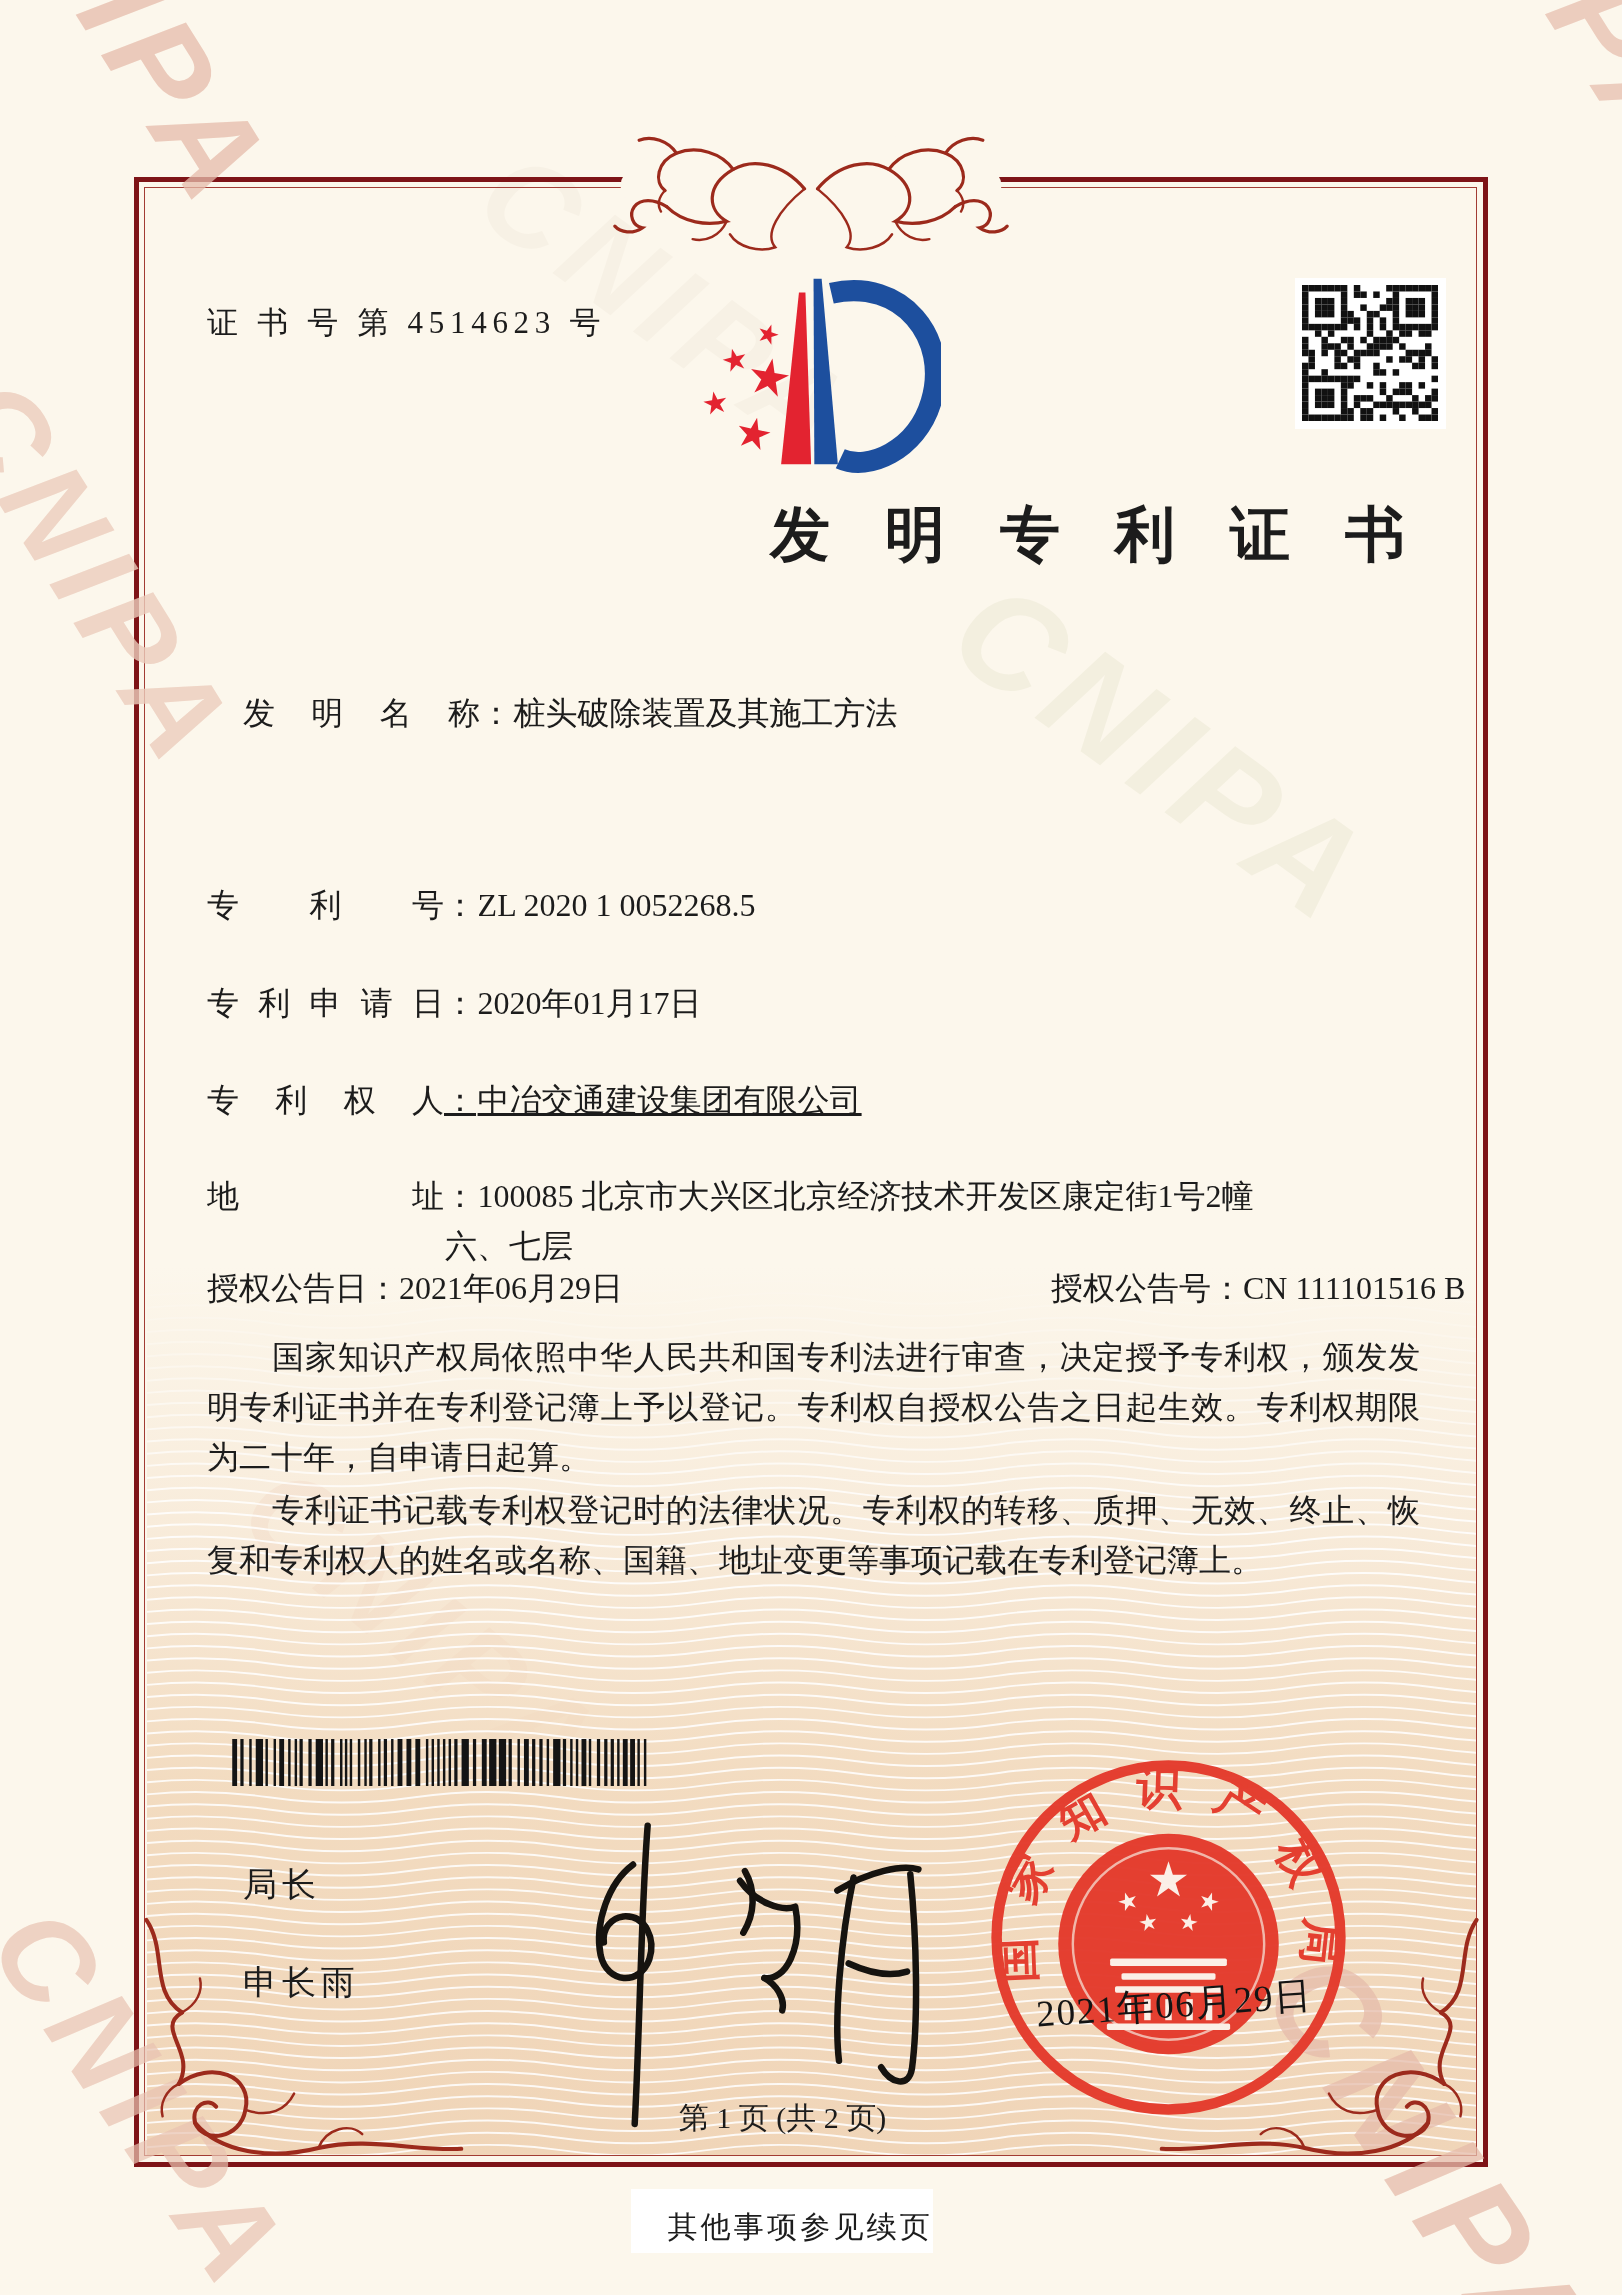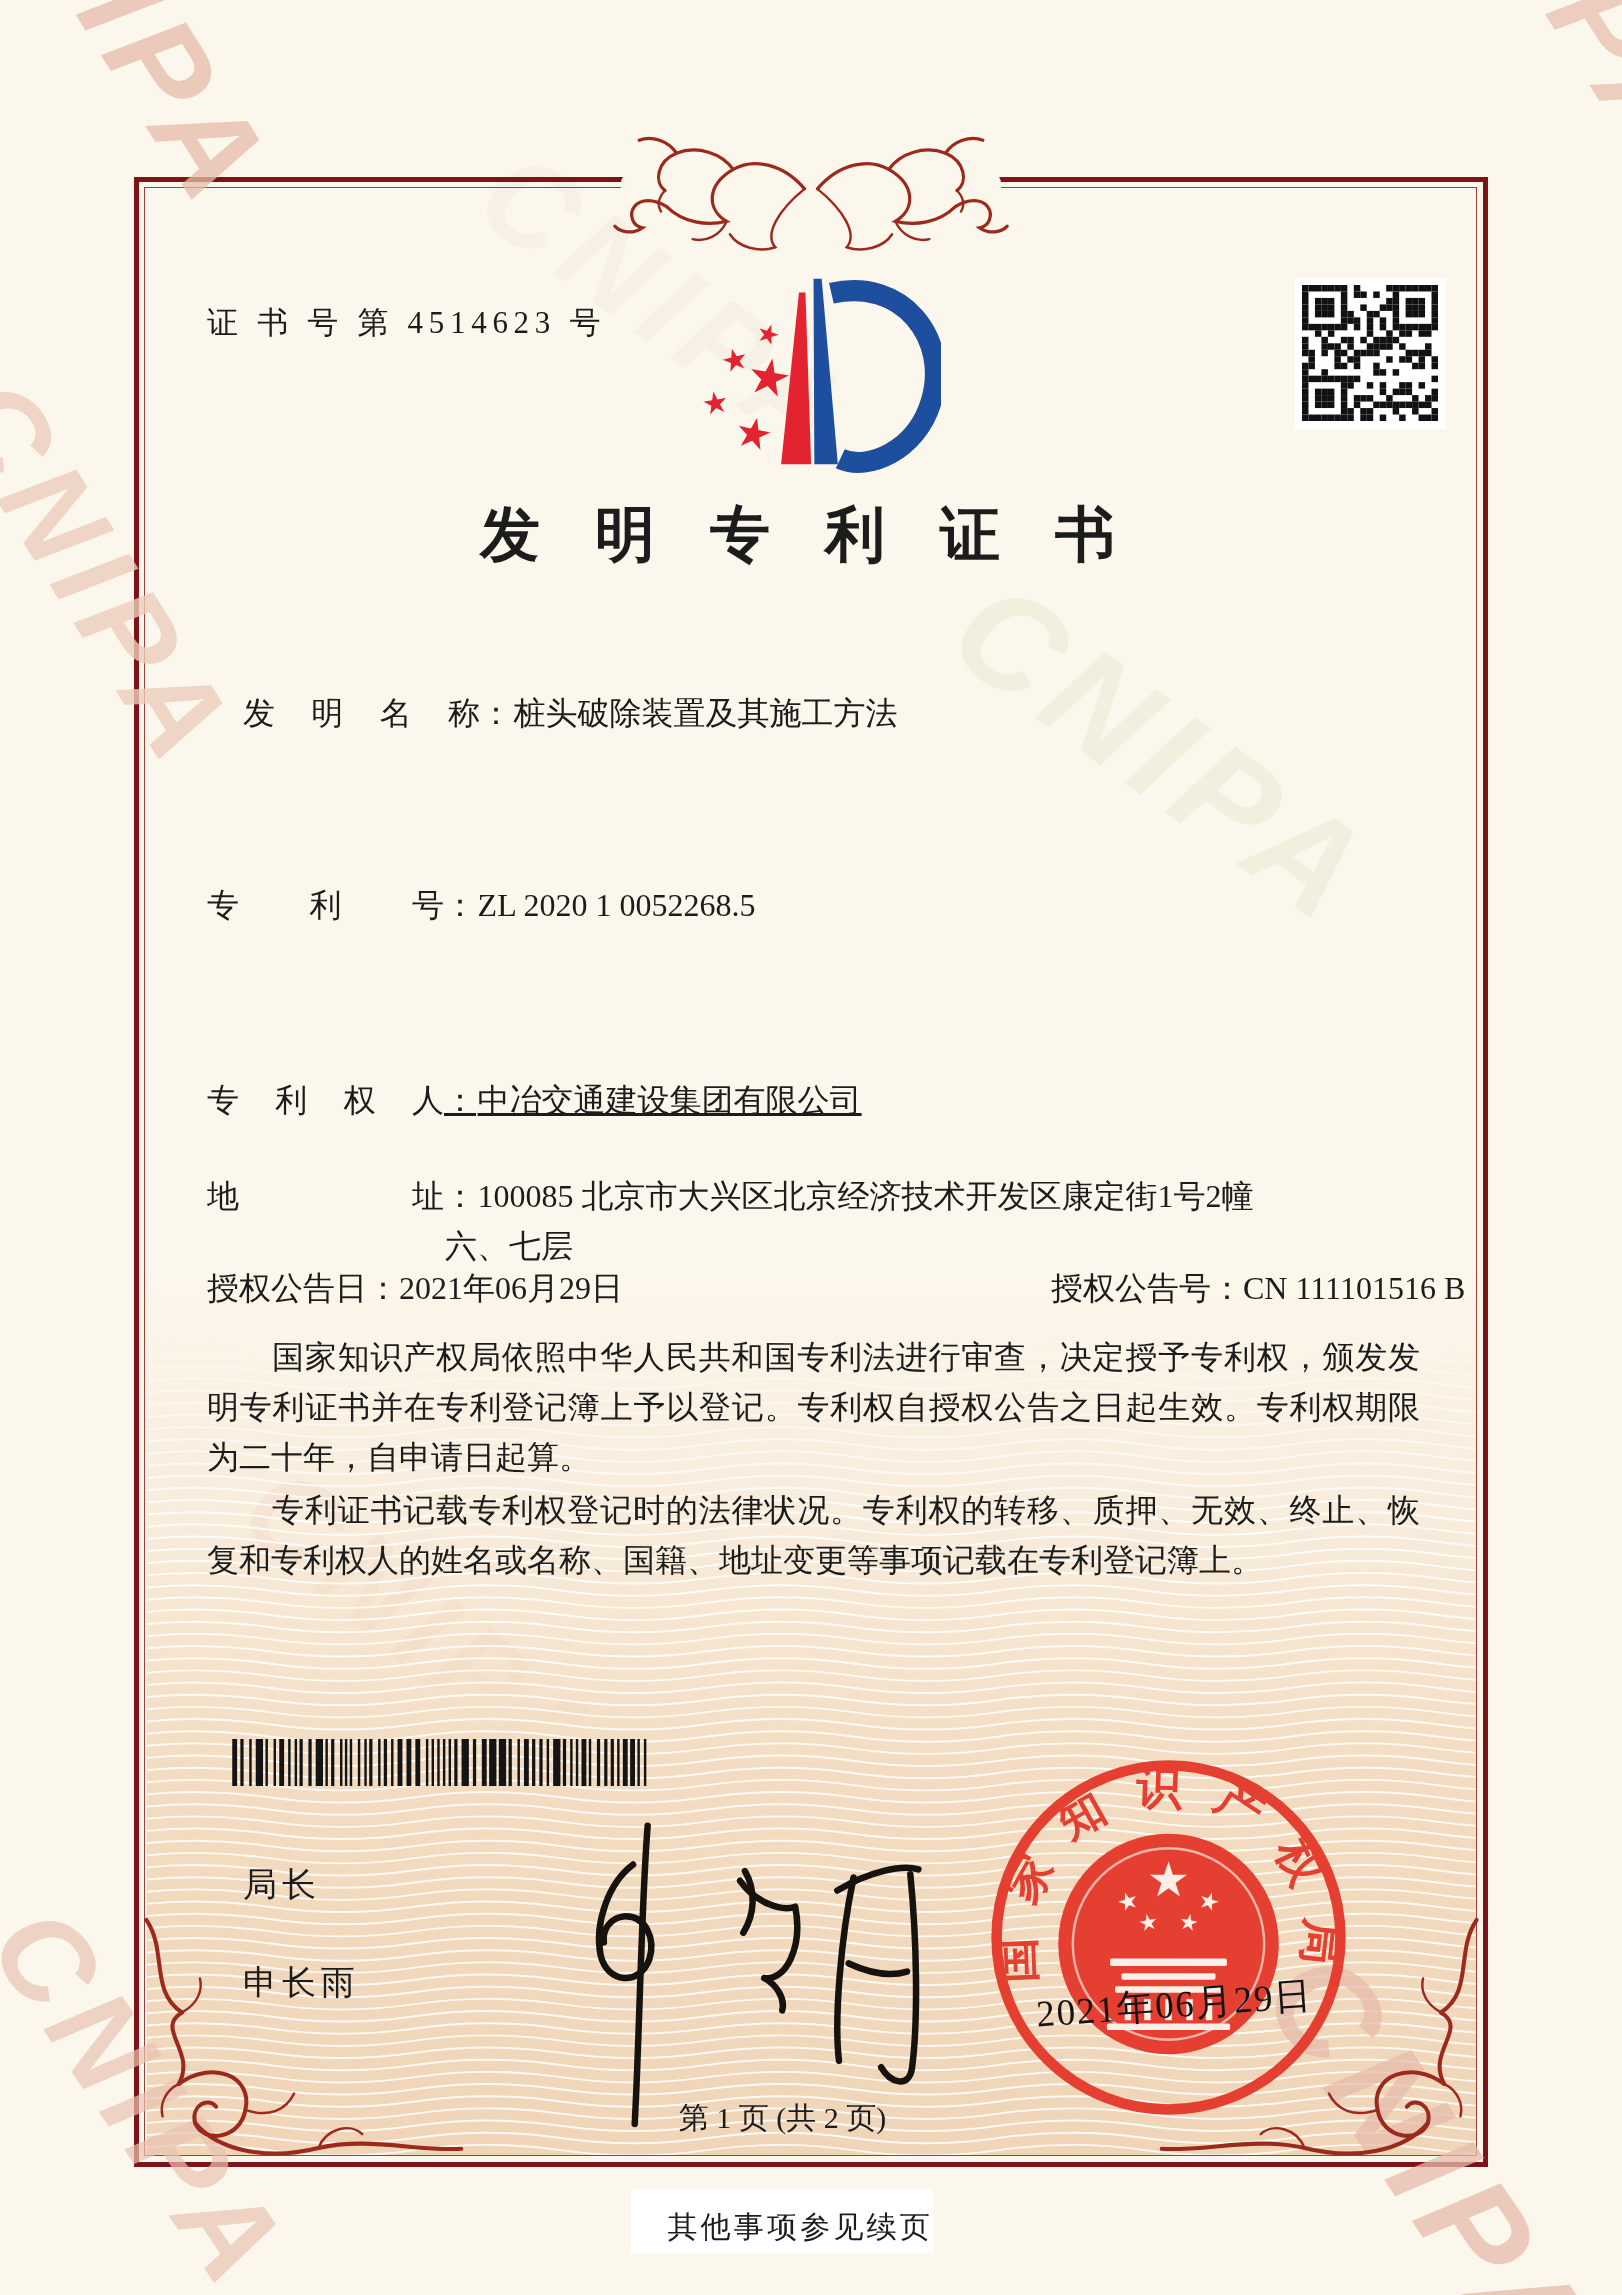--- a/index.html
+++ b/index.html
@@ -37,21 +37,21 @@
   
   .orn{position:absolute;z-index:8;}
   .orn path{fill:none;stroke:#9c2a1c;stroke-linecap:round;}
 
   
   .cert-no{position:absolute;left:207px;top:302px;font-size:31px;letter-spacing:5.7px;z-index:10;}
   .logo{position:absolute;left:665px;top:256px;z-index:10;}
   .qr{position:absolute;left:1295px;top:278px;width:151px;height:151px;background:#fff;z-index:10;}
   .qr svg{position:absolute;left:7.3px;top:7.3px;}
   .qr rect{fill:#111;}
-  .title{position:absolute;left:162px;top:495px;width:1298px;text-align:center;
+  .title{position:absolute;left:162px;top:495px;width:1298px;text-align:right;
          font-size:60px;font-weight:bold;letter-spacing:55px;padding-left:28px;
          box-sizing:border-box;z-index:10;}
 
   
   .row{position:absolute;left:207px;font-size:32px;z-index:10;white-space:nowrap;}
   .flabel{display:inline-block;width:237px;text-align:justify;text-align-last:justify;
           -moz-text-align-last:justify;vertical-align:top;}
   .fvalue{margin-left:1.6px;}
   .addr2{position:absolute;left:445px;top:1225px;font-size:32px;z-index:10;}
   .grant2{position:absolute;left:844px;top:0;}
@@ -479,20 +479,23 @@
   </div>
 
   <div class="title">发明专利证书</div>
 
   <div class="row" style="top:692px;margin-left:36px;">
     <span class="flabel">发明名称</span><span>：</span><span class="fvalue">桩头破除装置及其施工方法</span>
   </div>
   <div class="row" style="top:884px;">
     <span class="flabel">专利号</span><span>：</span><span class="fvalue">ZL 2020 1 0052268.5</span>
   </div>
+  <div class="row" style="top:982px;">
+    <span class="flabel">专利申请日</span><span>：</span><span class="fvalue">2020年01月17日</span>
+  </div>
   <div class="row" style="top:1079px;text-decoration:underline;">
     <span class="flabel">专利权人</span><span>：</span><span class="fvalue">中冶交通建设集团有限公司</span>
   </div>
   <div class="row" style="top:1175px;">
     <span class="flabel">地址</span><span>：</span><span class="fvalue">100085 北京市大兴区北京经济技术开发区康定街1号2幢</span>
   </div>
   <div class="addr2">六、七层</div>
 
   <div class="row" style="top:1267px;">
     <span>授权公告日</span><span>：</span><span>2021年06月29日</span>

